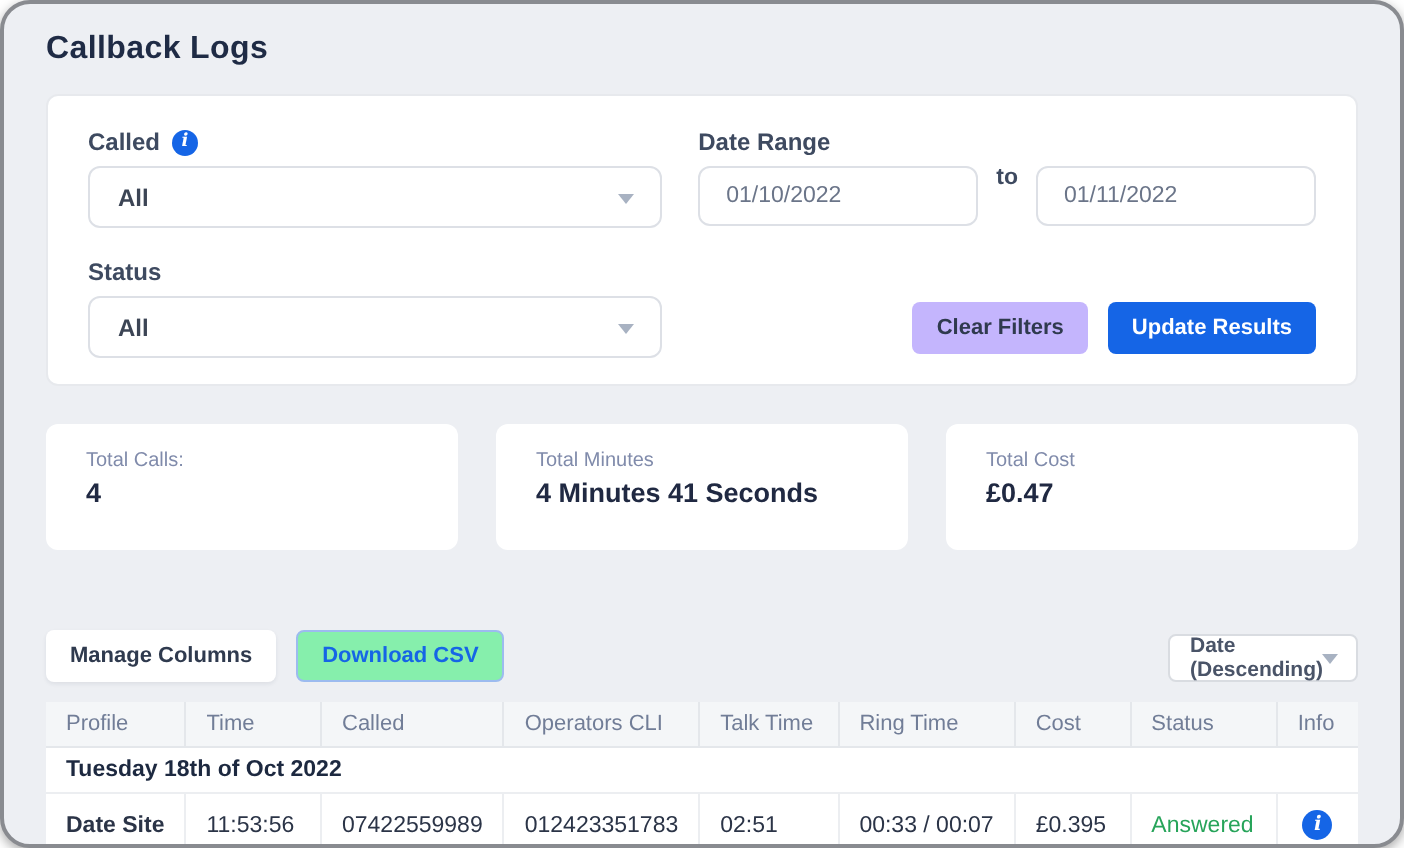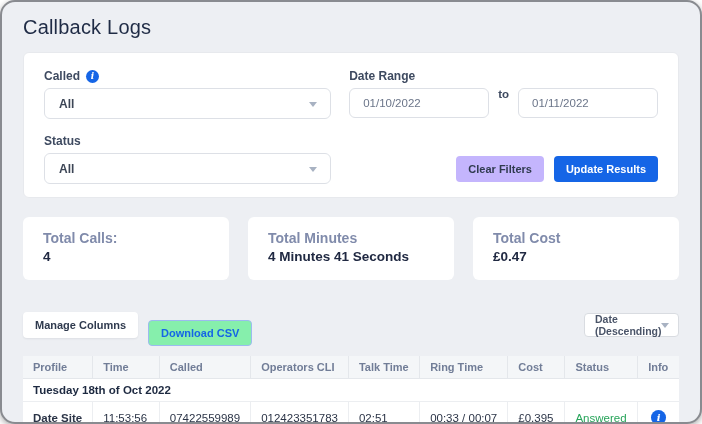--- a/index.html
+++ b/index.html
@@ -10,21 +10,21 @@
     --page-bg:#edeff3;
   }
   *{box-sizing:border-box;}
   html,body{margin:0;padding:0;background:#ffffff;font-family:"Liberation Sans","DejaVu Sans",sans-serif;}
   .window{
     position:relative;width:702px;height:424px;overflow:hidden;
     background:var(--page-bg);border:2px solid #898b90;border-radius:15px;
     box-shadow:0 2px 6px rgba(0,0,0,.35);
   }
   .content{padding:0 21px;}
-  .page-title{margin:14px 0 0;font-size:20px;font-weight:400;color:var(--title-text);letter-spacing:.2px;}
+  .page-title{margin:14px 0 0;font-size:16px;font-weight:700;color:var(--title-text);letter-spacing:.2px;}
 
   
   .panel{
     margin-top:13px;background:#fff;border:1px solid #e7e9ed;border-radius:6px;
     padding:16px 20px 15px;height:146px;
     display:grid;grid-template-columns:1fr 1fr;column-gap:18px;row-gap:15px;
   }
   .field-label{display:flex;align-items:center;gap:6px;font-size:12px;font-weight:700;color:#3e4a60;margin-bottom:5px;}
   .info-badge{
     display:inline-flex;align-items:center;justify-content:center;
@@ -46,36 +46,36 @@
   }
   .to-label{font-size:11.5px;font-weight:700;color:#3e4a60;}
   .buttons-cell{display:flex;justify-content:flex-end;align-items:flex-end;gap:10px;padding-bottom:2px;}
   .btn{border:none;border-radius:4px;font-family:inherit;font-size:11px;font-weight:700;cursor:pointer;padding:7px 12px;}
   .btn-clear{background:#c4b5fd;color:#2f3a4e;}
   .btn-update{background:var(--accent);color:#fff;}
 
   
   .cards{display:flex;gap:19px;margin-top:19px;}
   .card{flex:1;background:#fff;border-radius:6px;padding:13px 20px;height:63px;}
-  .card-label{font-size:14px;color:var(--muted-label);margin-bottom:3px;font-weight:bold;}
+  .card-label{font-size:10px;color:var(--muted-label);margin-bottom:3px;}
   .card-value{font-size:13.5px;font-weight:700;color:#202942;}
 
   
-  .toolbar{display:flex;align-items:center;margin-top:24px;}
+  .toolbar{display:flex;align-items:flex-end;margin-top:24px;}
   .btn-manage{background:#fff;color:#2f3a4e;padding:7px 12px;box-shadow:0 1px 2px rgba(30,40,60,.08);}
   .btn-csv{background:#86efac;color:var(--accent);border:1px solid #9cbbef;padding:6px 12px;margin-left:10px;margin-top:16px;}
   .sort-select{margin-left:auto;width:95px;height:24px;border-radius:4px;border:1px solid #d9dce1;
     font-size:10.5px;font-weight:700;color:#4a5468;padding:0 22px 0 10px;}
   .sort-select .chevron{right:9px;}
 
   
   .table-wrap{margin-top:10px;background:#fff;}
   table{width:100%;border-collapse:collapse;}
   th{
-    background:#f4f6f8;color:#717d97;font-size:11px;font-weight:700;text-align:left;
+    background:#f4f6f8;color:#717d97;font-size:11px;font-weight:400;text-align:left;
     padding:5px 10px;border-right:1px solid #e4e7eb;border-bottom:1px solid #e4e7eb;white-space:nowrap;
   }
   th:last-child{border-right:none;}
   td{font-size:11.5px;color:#2b3447;padding:8px 10px;border-right:1px solid #eceef1;border-bottom:1px solid #eceef1;white-space:nowrap;}
   td:last-child{border-right:none;}
   tr.group-row td{font-weight:700;color:#1d2940;border-right:none;padding:5px 10px;}
   td.cell-profile{font-weight:700;}
   td.cell-status{color:var(--status-answered);font-weight:400;}
   td.cell-info{text-align:center;}
   .info-badge.table-info{width:15px;height:15px;font-size:10px;}

